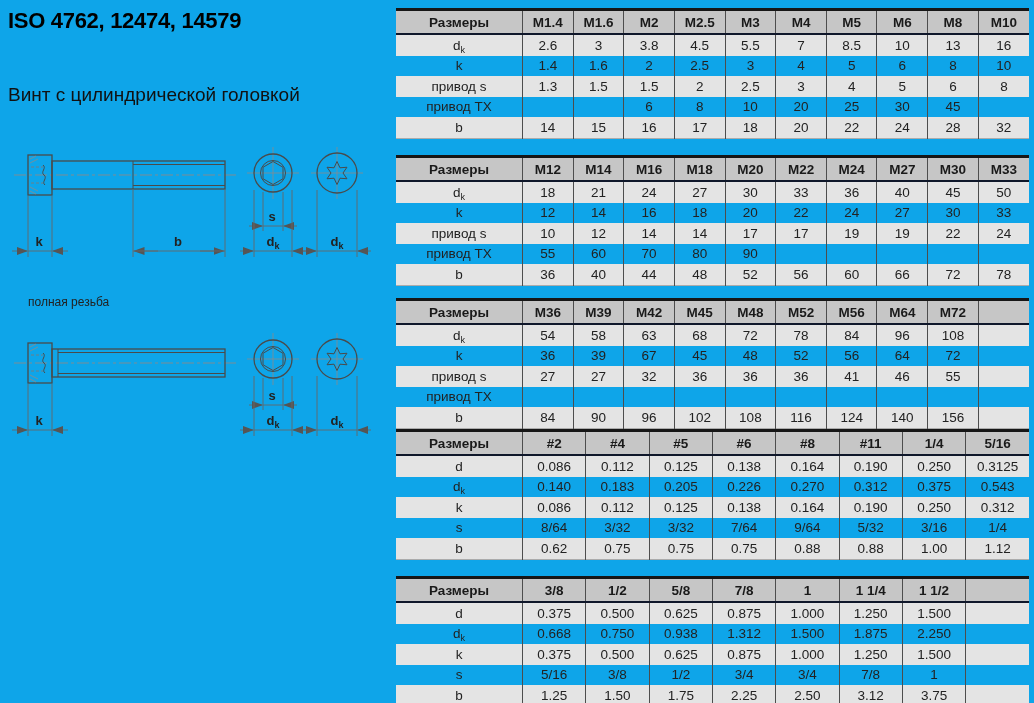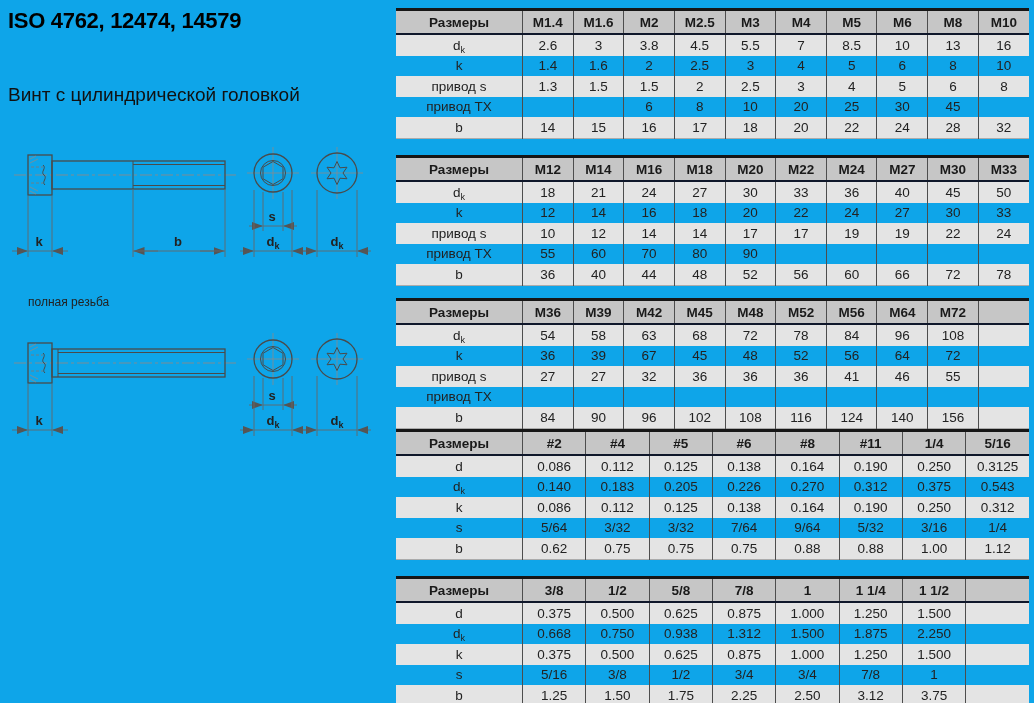--- a/index.html
+++ b/index.html
@@ -476,21 +476,21 @@
             <td>0.112</td>
             <td>0.125</td>
             <td>0.138</td>
             <td>0.164</td>
             <td>0.190</td>
             <td>0.250</td>
             <td>0.312</td>
           </tr>
           <tr>
             <td><span>s</span></td>
-            <td>5/64</td>
+            <td>8/64</td>
             <td>3/32</td>
             <td>3/32</td>
             <td>7/64</td>
             <td>9/64</td>
             <td>5/32</td>
             <td>3/16</td>
             <td>1/4</td>
           </tr>
           <tr class="shade">
             <td><span>b</span></td>

